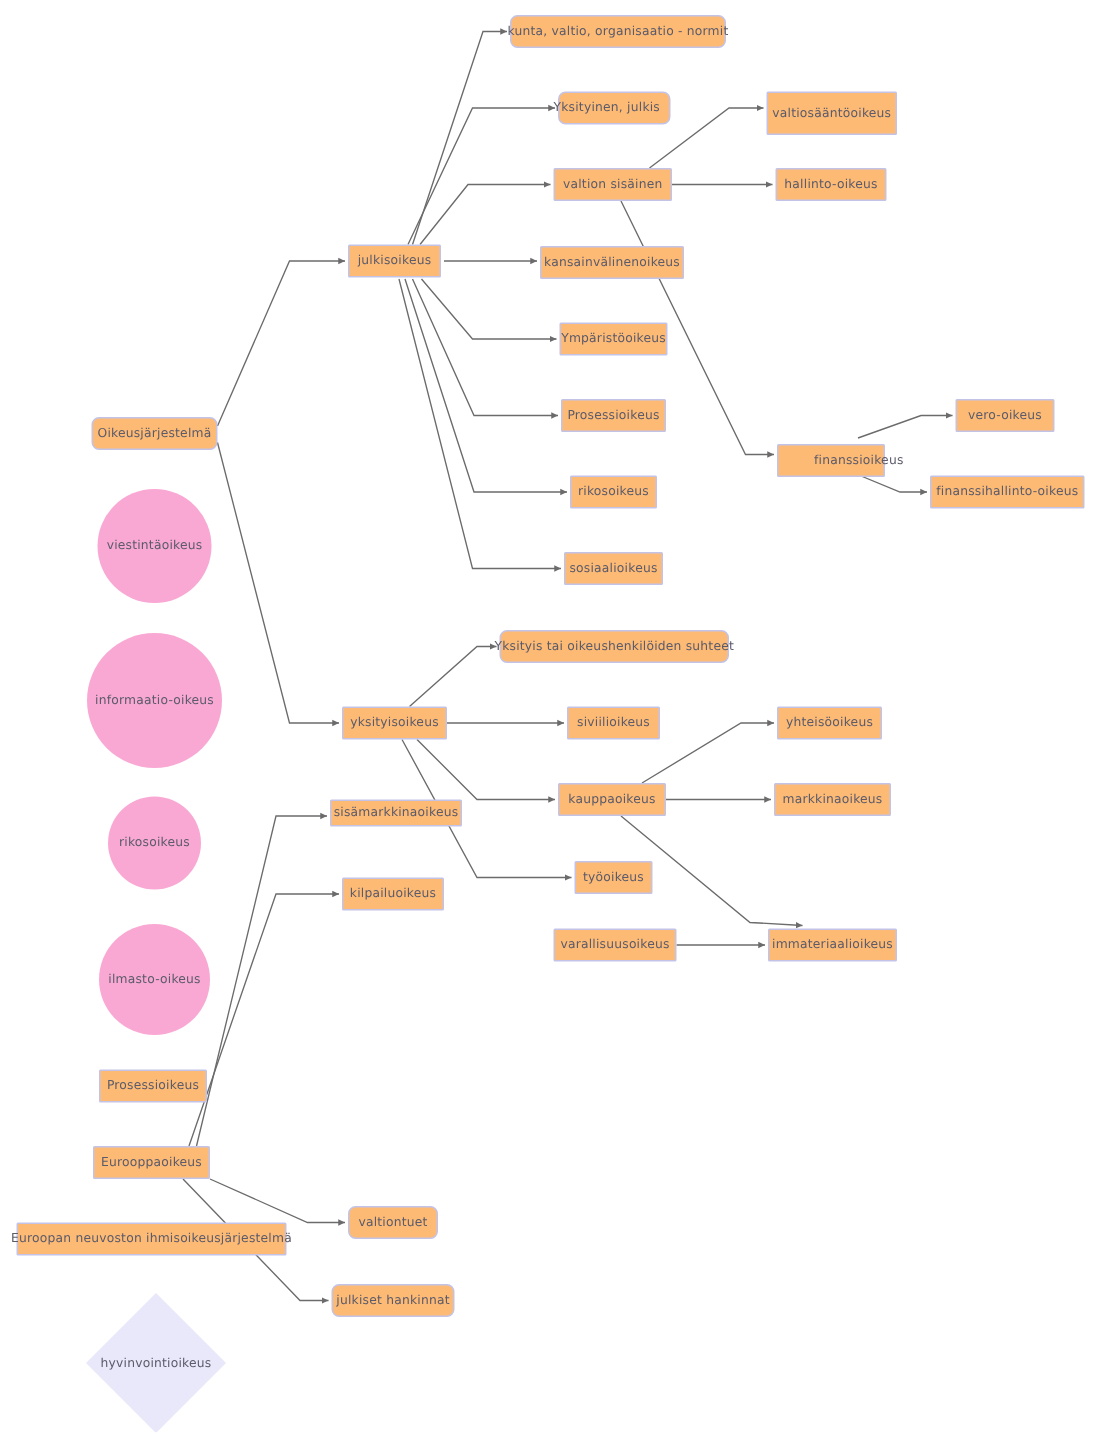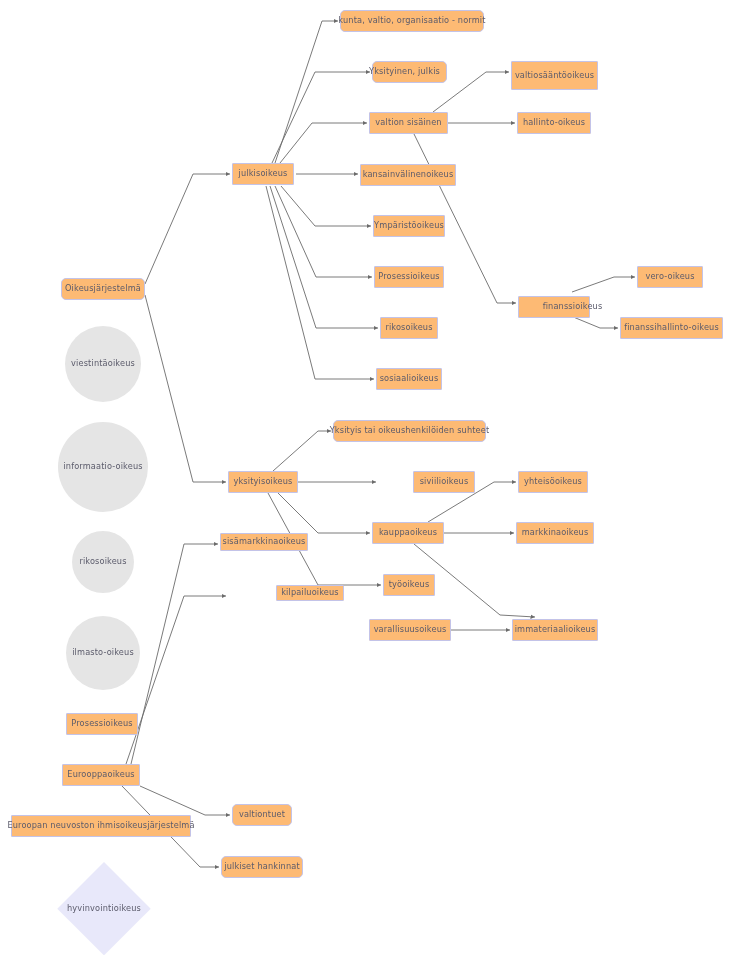--- a/index.html
+++ b/index.html
@@ -43,21 +43,21 @@
   }
   .node.rounded {
     border-radius: 5px;
   }
   .node.square {
     border-radius: 1px;
   }
   .node.circle {
     border-radius: 50%;
     border: none;
-    background: #e5e5e5;
+    background: #f9a8d4;
   }
   .node.diamond {
     border: none;
     background: transparent;
   }
   .node.diamond .dshape {
     position: absolute;
     left: 50%;
     top: 50%;
     width: 70.7%;
@@ -156,33 +156,33 @@
       </div>
       <div class="node square" style="left: 637px; top: 266px; width: 66px; height: 22px;">
         <span>vero-oikeus</span>
       </div>
       <div class="node square" style="left: 620px; top: 317px; width: 103px; height: 22px;">
         <span>finanssihallinto-oikeus</span>
       </div>
       <div class="node rounded" style="left: 333px; top: 420px; width: 153px; height: 22px;">
         <span>Yksityis tai oikeushenkilöiden suhteet</span>
       </div>
-      <div class="node square" style="left: 378px; top: 471px; width: 62px; height: 22px; margin-left: 35px;">
+      <div class="node square" style="left: 378px; top: 471px; width: 62px; height: 22px;">
         <span>siviilioikeus</span>
       </div>
       <div class="node square" style="left: 372px; top: 522px; width: 72px; height: 22px;">
         <span>kauppaoikeus</span>
       </div>
       <div class="node square" style="left: 383px; top: 574px; width: 52px; height: 22px;">
         <span>työoikeus</span>
       </div>
       <div class="node square" style="left: 220px; top: 533px; width: 88px; height: 18px;">
         <span>sisämarkkinaoikeus</span>
       </div>
-      <div class="node square" style="left: 228px; top: 585px; width: 68px; height: 16px; margin-left: 48px;">
+      <div class="node square" style="left: 228px; top: 585px; width: 68px; height: 22px;">
         <span>kilpailuoikeus</span>
       </div>
       <div class="node square" style="left: 518px; top: 471px; width: 70px; height: 22px;">
         <span>yhteisöoikeus</span>
       </div>
       <div class="node square" style="left: 516px; top: 522px; width: 78px; height: 22px;">
         <span>markkinaoikeus</span>
       </div>
       <div class="node square" style="left: 512px; top: 619px; width: 86px; height: 22px;">
         <span>immateriaalioikeus</span>

